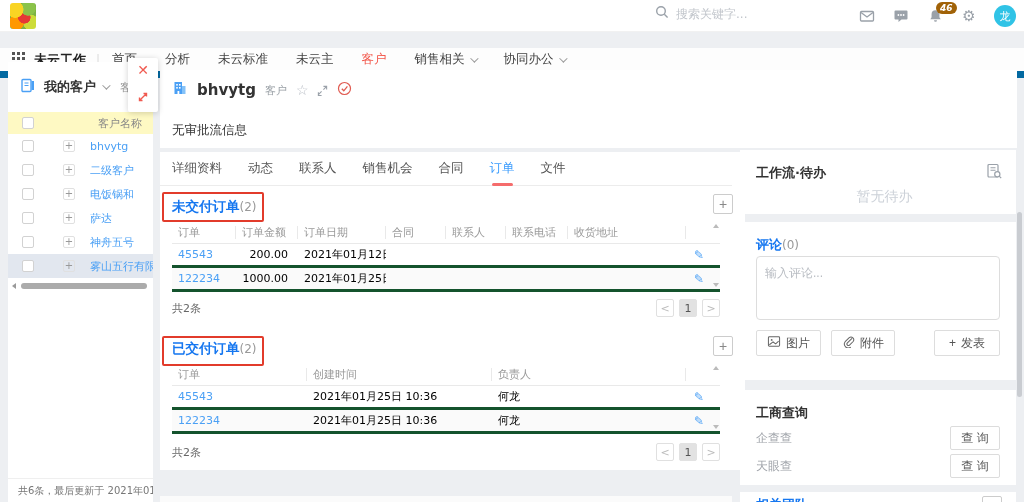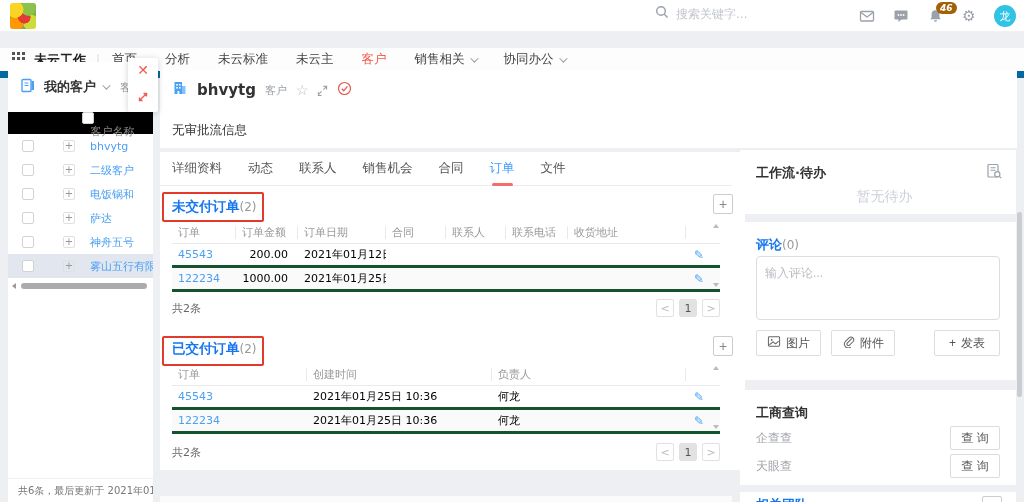--- a/index.html
+++ b/index.html
@@ -43,22 +43,22 @@
 
   
   .page { position:absolute; left:0; top:62px; width:1024px; height:440px; }
 
   
   .sidebar { position:absolute; left:8px; top:0; width:145px; height:440px; background:#fff; }
   .sb-head { position:absolute; left:0; top:12px; width:145px; height:26px; display:flex; align-items:center; }
   .sb-head .bico { margin-left:12px; }
   .sb-title { font-size:13px; font-weight:bold; color:#333; margin-left:8px; white-space:nowrap; }
   .sb-extra { font-size:11px; color:#999; margin-left:12px; white-space:nowrap; overflow:hidden; width:22px; }
-  .sb-colhead { position:absolute; left:0; top:50px; width:145px; height:22px; background:#000000;
-    display:flex; align-items:center; font-size:11px; color:#888;flex-direction:column; }
+  .sb-colhead { position:absolute; left:0; top:50px; width:145px; height:22px; background:#fef9c3;
+    display:flex; align-items:center; font-size:11px; color:#888; }
   .cb { width:12px; height:12px; border:1px solid #d2d2d2; border-radius:2px; background:#fff; margin-left:14px; flex:none; }
   .sb-colname { margin-left:64px; white-space:nowrap; }
   .sb-row { position:absolute; left:0; width:145px; height:24px; display:flex; align-items:center; overflow:hidden; }
   .sb-row.sel { background:#e2e7ef; }
   .plus-mini { width:12px; height:12px; border:1px solid #e0e0e0; border-radius:2px; color:#999; font-size:10px;
     line-height:10px; text-align:center; margin-left:29px; flex:none; }
   .sb-name { color:#4ba0f5; font-size:11px; margin-left:15px; white-space:nowrap; }
   .hscroll { position:absolute; left:0; top:220px; width:145px; height:8px; }
   .hscroll .arr { position:absolute; left:4px; top:1px; width:0; height:0;
     border-top:3px solid transparent; border-bottom:3px solid transparent; border-right:4px solid #9a9a9a; }

